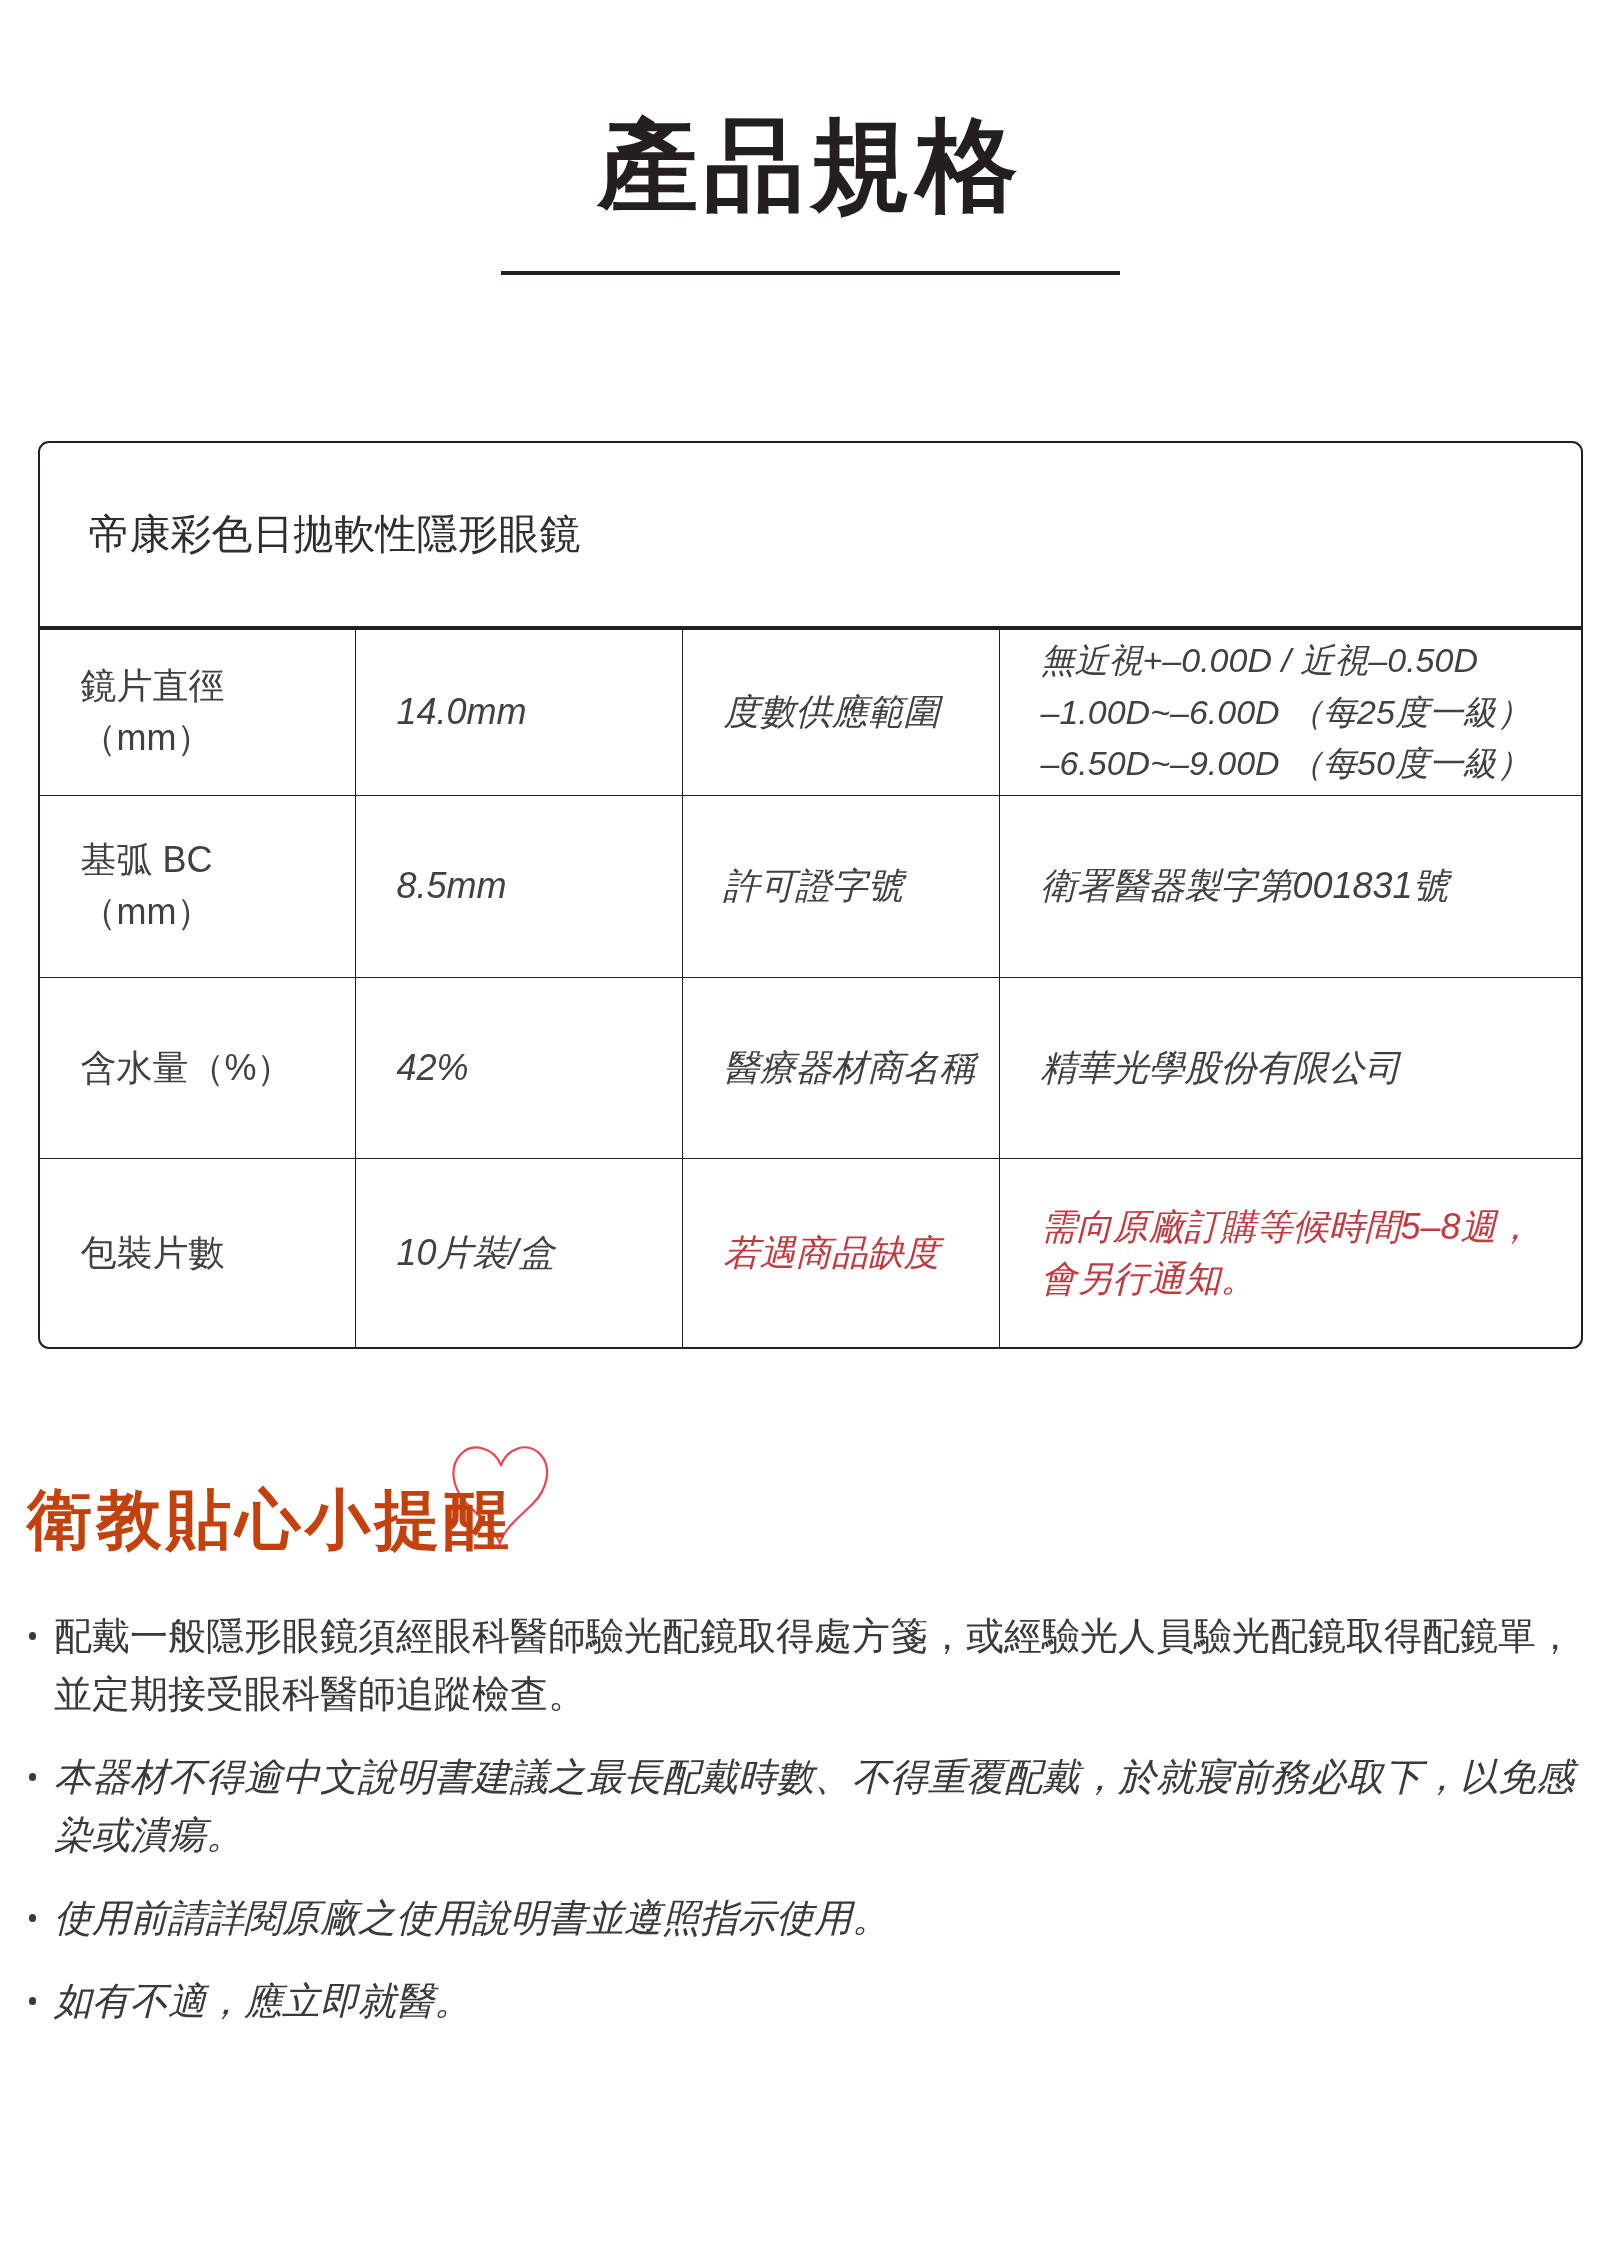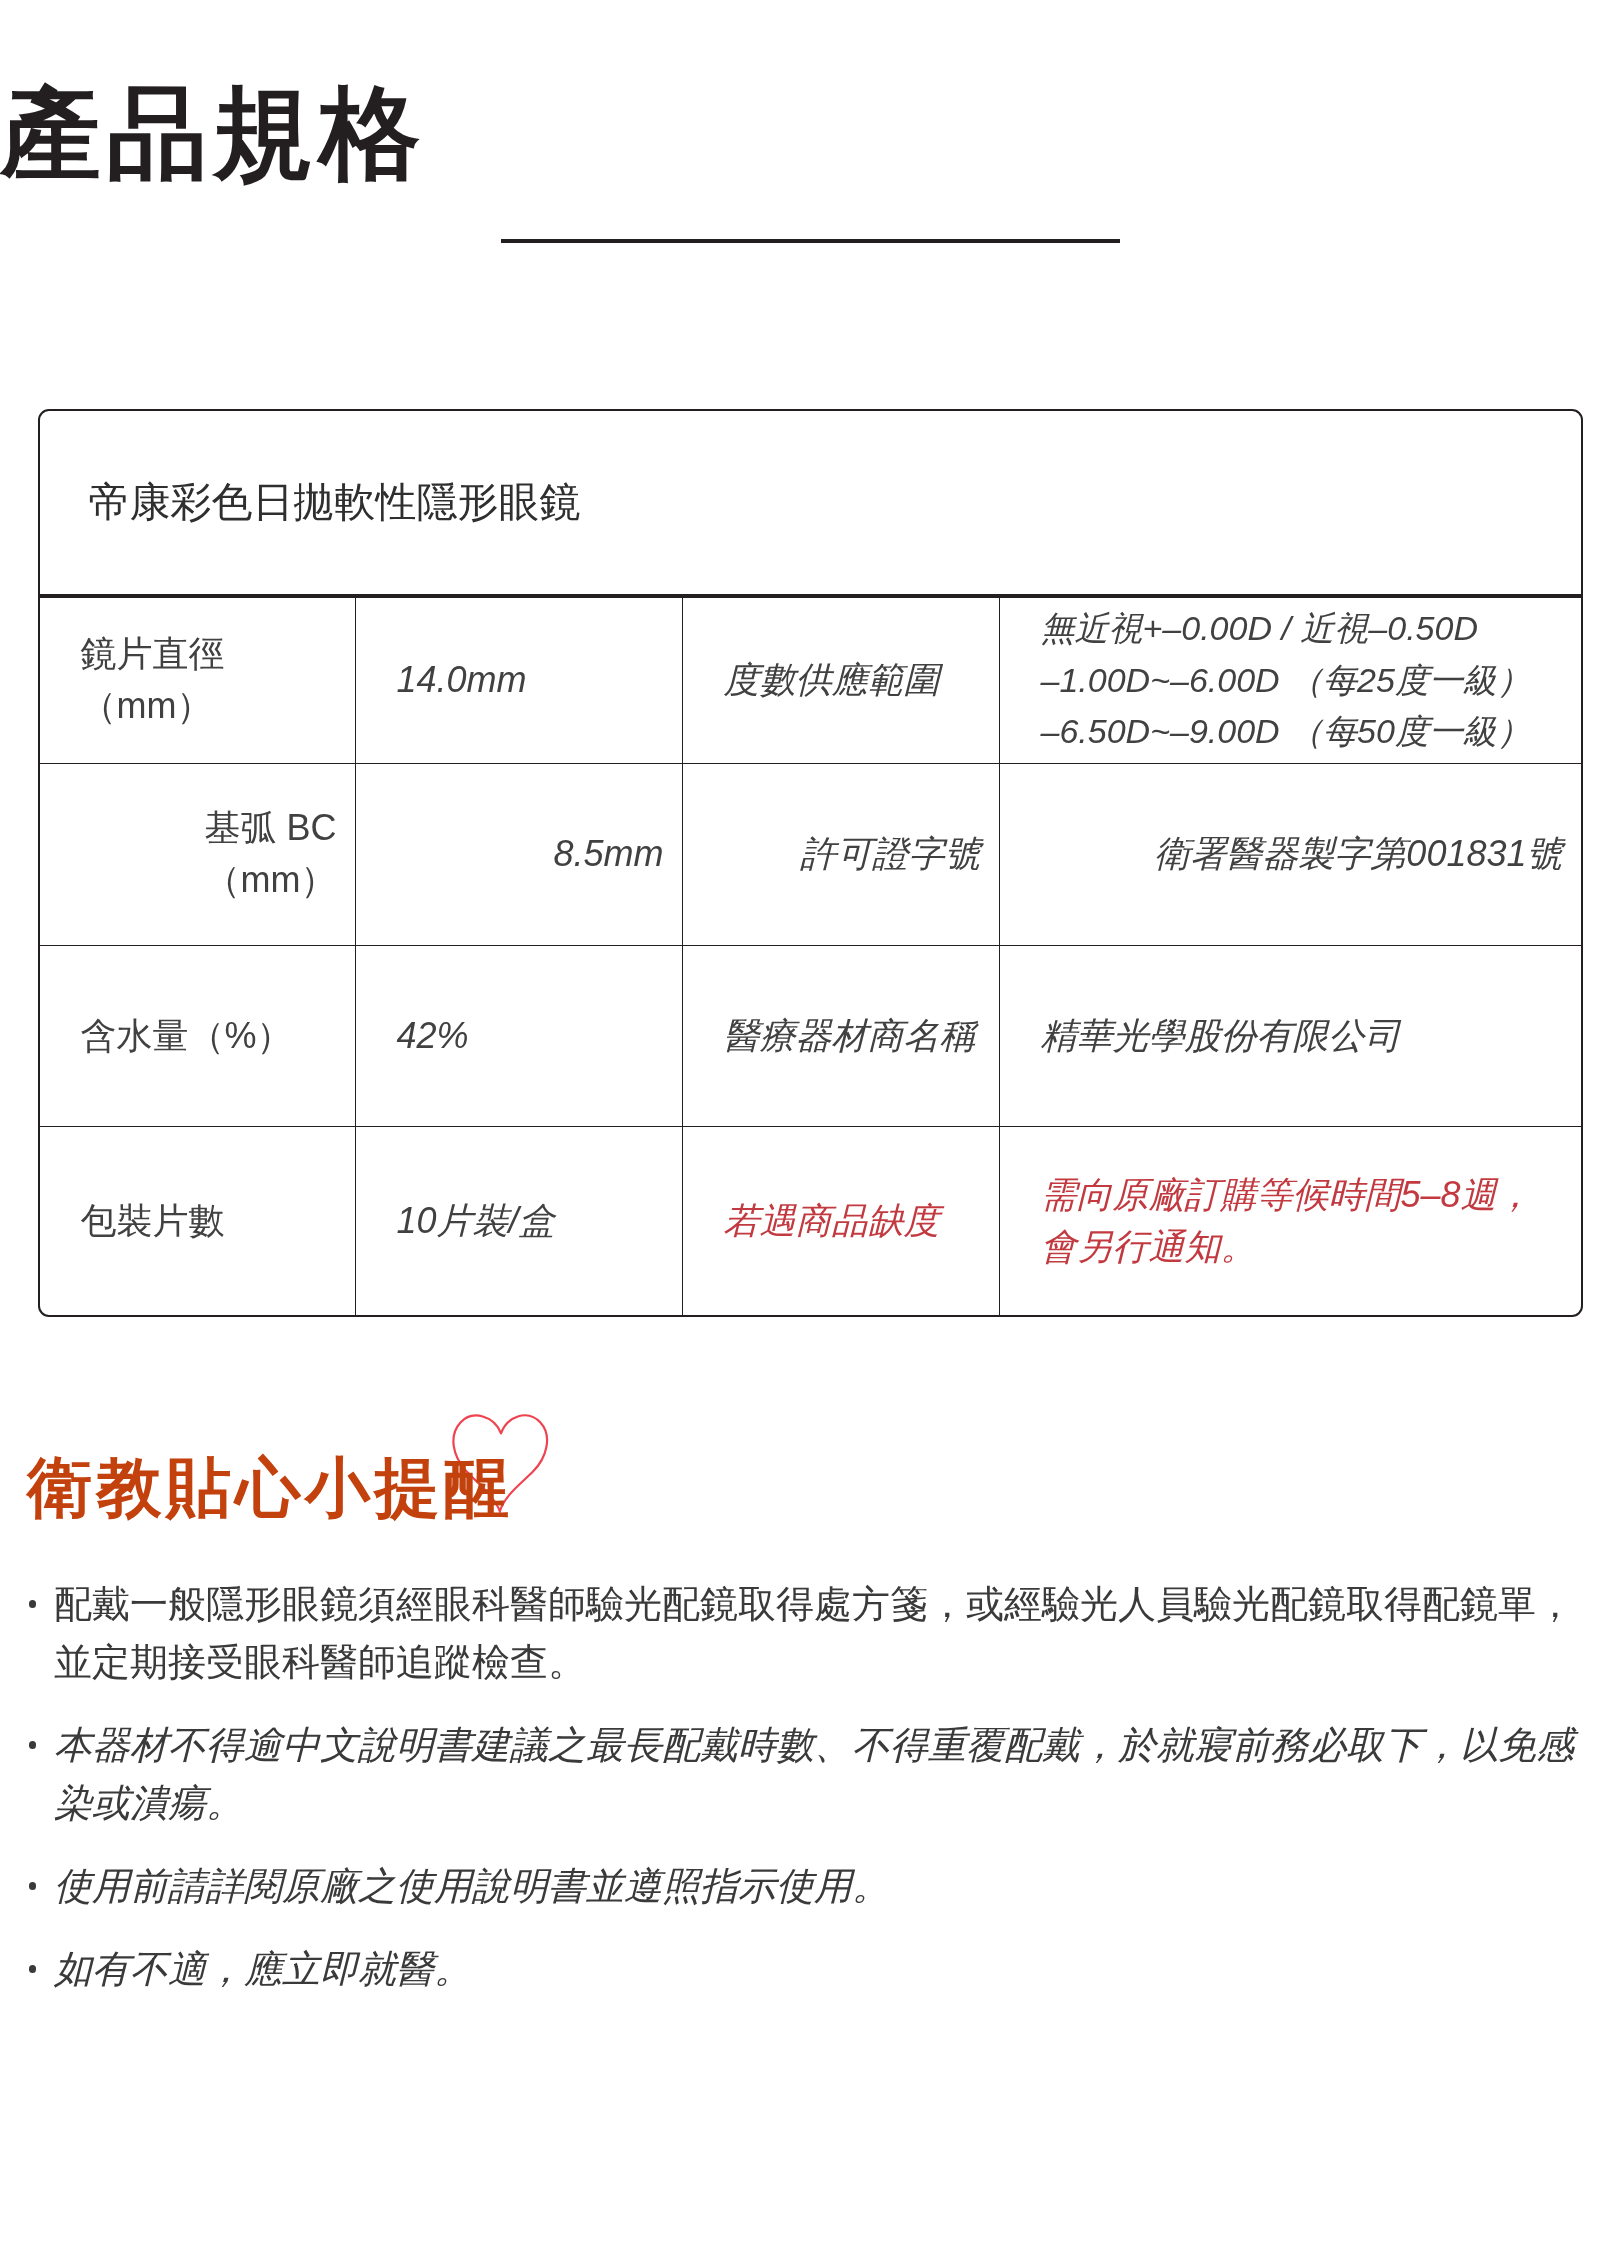--- a/index.html
+++ b/index.html
@@ -5,21 +5,21 @@
   html,body{margin:0;padding:0;}
   body{
     width:1620px;height:2266px;
     background:#ffffff;
     font-family:"Liberation Sans","DejaVu Sans",sans-serif;
     color:#3f3f40;
     overflow:hidden;
     position:relative;
   }
   
-  .masthead{padding-top:62px;margin-top:8px;}
+  .masthead{padding-top:102px;text-align:center;}
   .page-title{
     margin:0;
     font-size:101px;
     font-weight:900;
     letter-spacing:5.4px;
     color:#231f20;
     line-height:1.25;
   }
   .title-underline{
     width:619px;height:3.6px;
@@ -43,21 +43,21 @@
     font-size:41px;
     color:#2f2f30;
     border-bottom:4.5px solid #231f20;
   }
   .trow{
     display:grid;
     grid-template-columns:315px 327px 317px 1fr;
   }
   .trow + .trow{border-top:1.8px solid #231f20;}
   .trow-1{height:165px;}
-  .trow-2{height:181px;text-align:right;}
+  .trow-2{height:181px;}
   .trow-3{height:180px;}
   .trow-4{height:188px;}
   .cell{
     display:flex;
     flex-direction:column;
     justify-content:center;
     padding-left:41px;
     padding-right:18px;
     font-size:36px;
     color:#414142;

